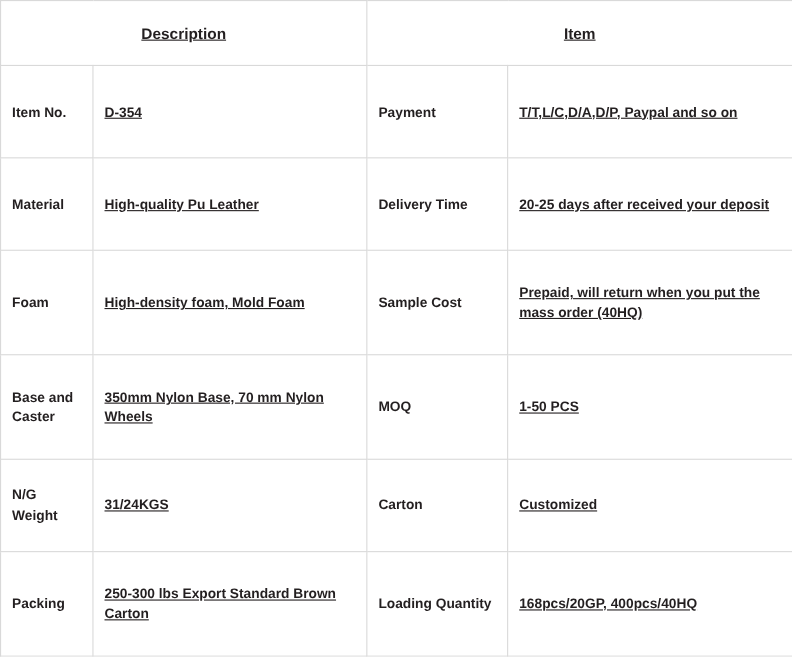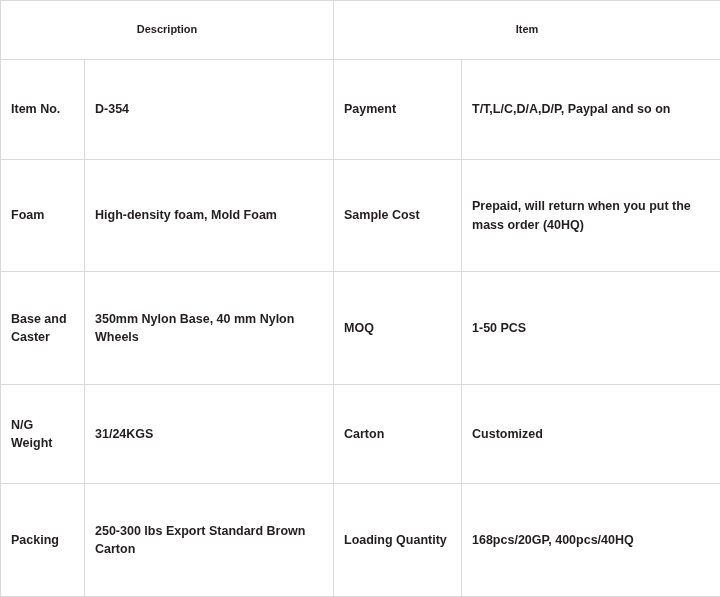--- a/index.html
+++ b/index.html
@@ -23,35 +23,37 @@
   table.spec td, table.spec th {
     border: 1px solid #d9d9d9;
     padding: 0 10px;
     vertical-align: middle;
     font-size: 12.5px;
     line-height: 1.45;
     font-weight: bold;
   }
   table.spec th {
     text-align: center;
-    font-size: 11px;
+    font-size: 14px;
     font-weight: bold;
     height: 58px;
+    text-decoration: underline;
   }
   
   col.c1 { width: 84px; }
   col.c2 { width: 249px; }
   col.c3 { width: 128px; }
   col.c4 { width: 259px; }
 
   td.label {
     text-align: left;
   }
   td.value {
     text-align: left;
+    text-decoration: underline;
   }
   tr.row { height: 55px; margin-left: 33px; }
   tr.row-tall { height: 62px; }
 </style>
 </head>
 <body>
 
 <table class="spec">
   <colgroup>
     <col class="c1">
@@ -65,29 +67,35 @@
       <th colspan="2">Item</th>
     </tr>
   </thead>
   <tbody>
     <tr class="row">
       <td class="label">Item No.</td>
       <td class="value">D-354</td>
       <td class="label">Payment</td>
       <td class="value">T/T,L/C,D/A,D/P, Paypal and so on</td>
     </tr>
+    <tr class="row">
+      <td class="label">Material</td>
+      <td class="value">High-quality Pu Leather</td>
+      <td class="label">Delivery Time</td>
+      <td class="value">20-25 days after received your deposit</td>
+    </tr>
     <tr class="row-tall">
       <td class="label">Foam</td>
       <td class="value">High-density foam, Mold Foam</td>
       <td class="label">Sample Cost</td>
       <td class="value">Prepaid, will return when you put the mass order (40HQ)</td>
     </tr>
     <tr class="row-tall">
       <td class="label">Base and Caster</td>
-      <td class="value">350mm Nylon Base, 40 mm Nylon Wheels</td>
+      <td class="value">350mm Nylon Base, 70 mm Nylon Wheels</td>
       <td class="label">MOQ</td>
       <td class="value">1-50 PCS</td>
     </tr>
     <tr class="row">
       <td class="label">N/G Weight</td>
       <td class="value">31/24KGS</td>
       <td class="label">Carton</td>
       <td class="value">Customized</td>
     </tr>
     <tr class="row-tall">

